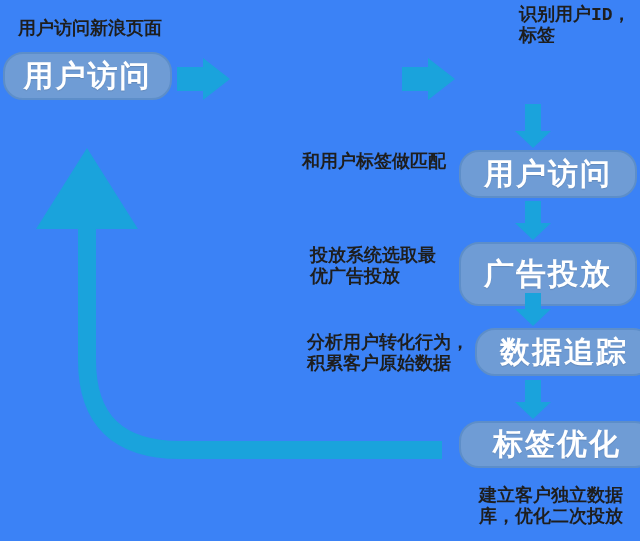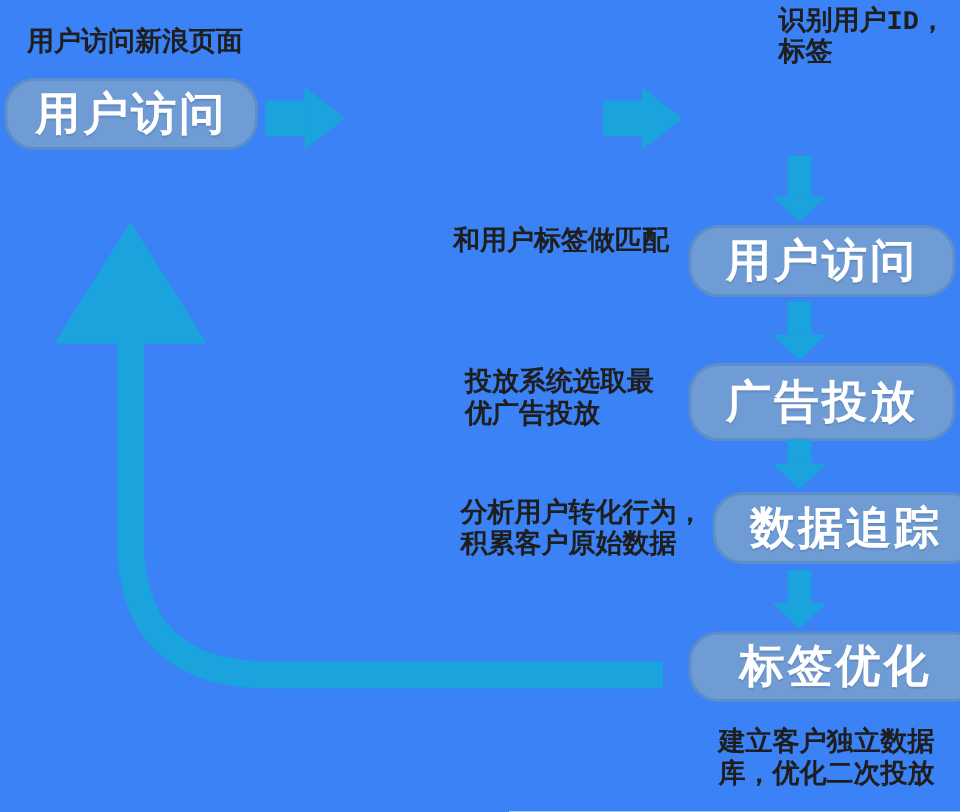--- a/index.html
+++ b/index.html
@@ -89,21 +89,21 @@
     <div class="ad-head"></div>
   </div>
 
   <div class="node" style="left:459px;top:150px;width:178px;height:48px;">用户访问</div>
 
   <div class="arrow-down" style="left:515px;top:201px;">
     <div class="ad-stem" style="height:22px;"></div>
     <div class="ad-head"></div>
   </div>
 
-  <div class="node" style="left:459px;top:242px;width:178px;height:52px;">广告投放</div>
+  <div class="node" style="left:459px;top:242px;width:178px;height:64px;">广告投放</div>
 
   <div class="arrow-down" style="left:515px;top:293px;">
     <div class="ad-stem" style="height:16px;"></div>
     <div class="ad-head"></div>
   </div>
 
   <div class="node" style="left:475px;top:328px;width:178px;height:48px;">数据追踪</div>
 
   <div class="arrow-down" style="left:515px;top:380px;">
     <div class="ad-stem" style="height:22px;"></div>

